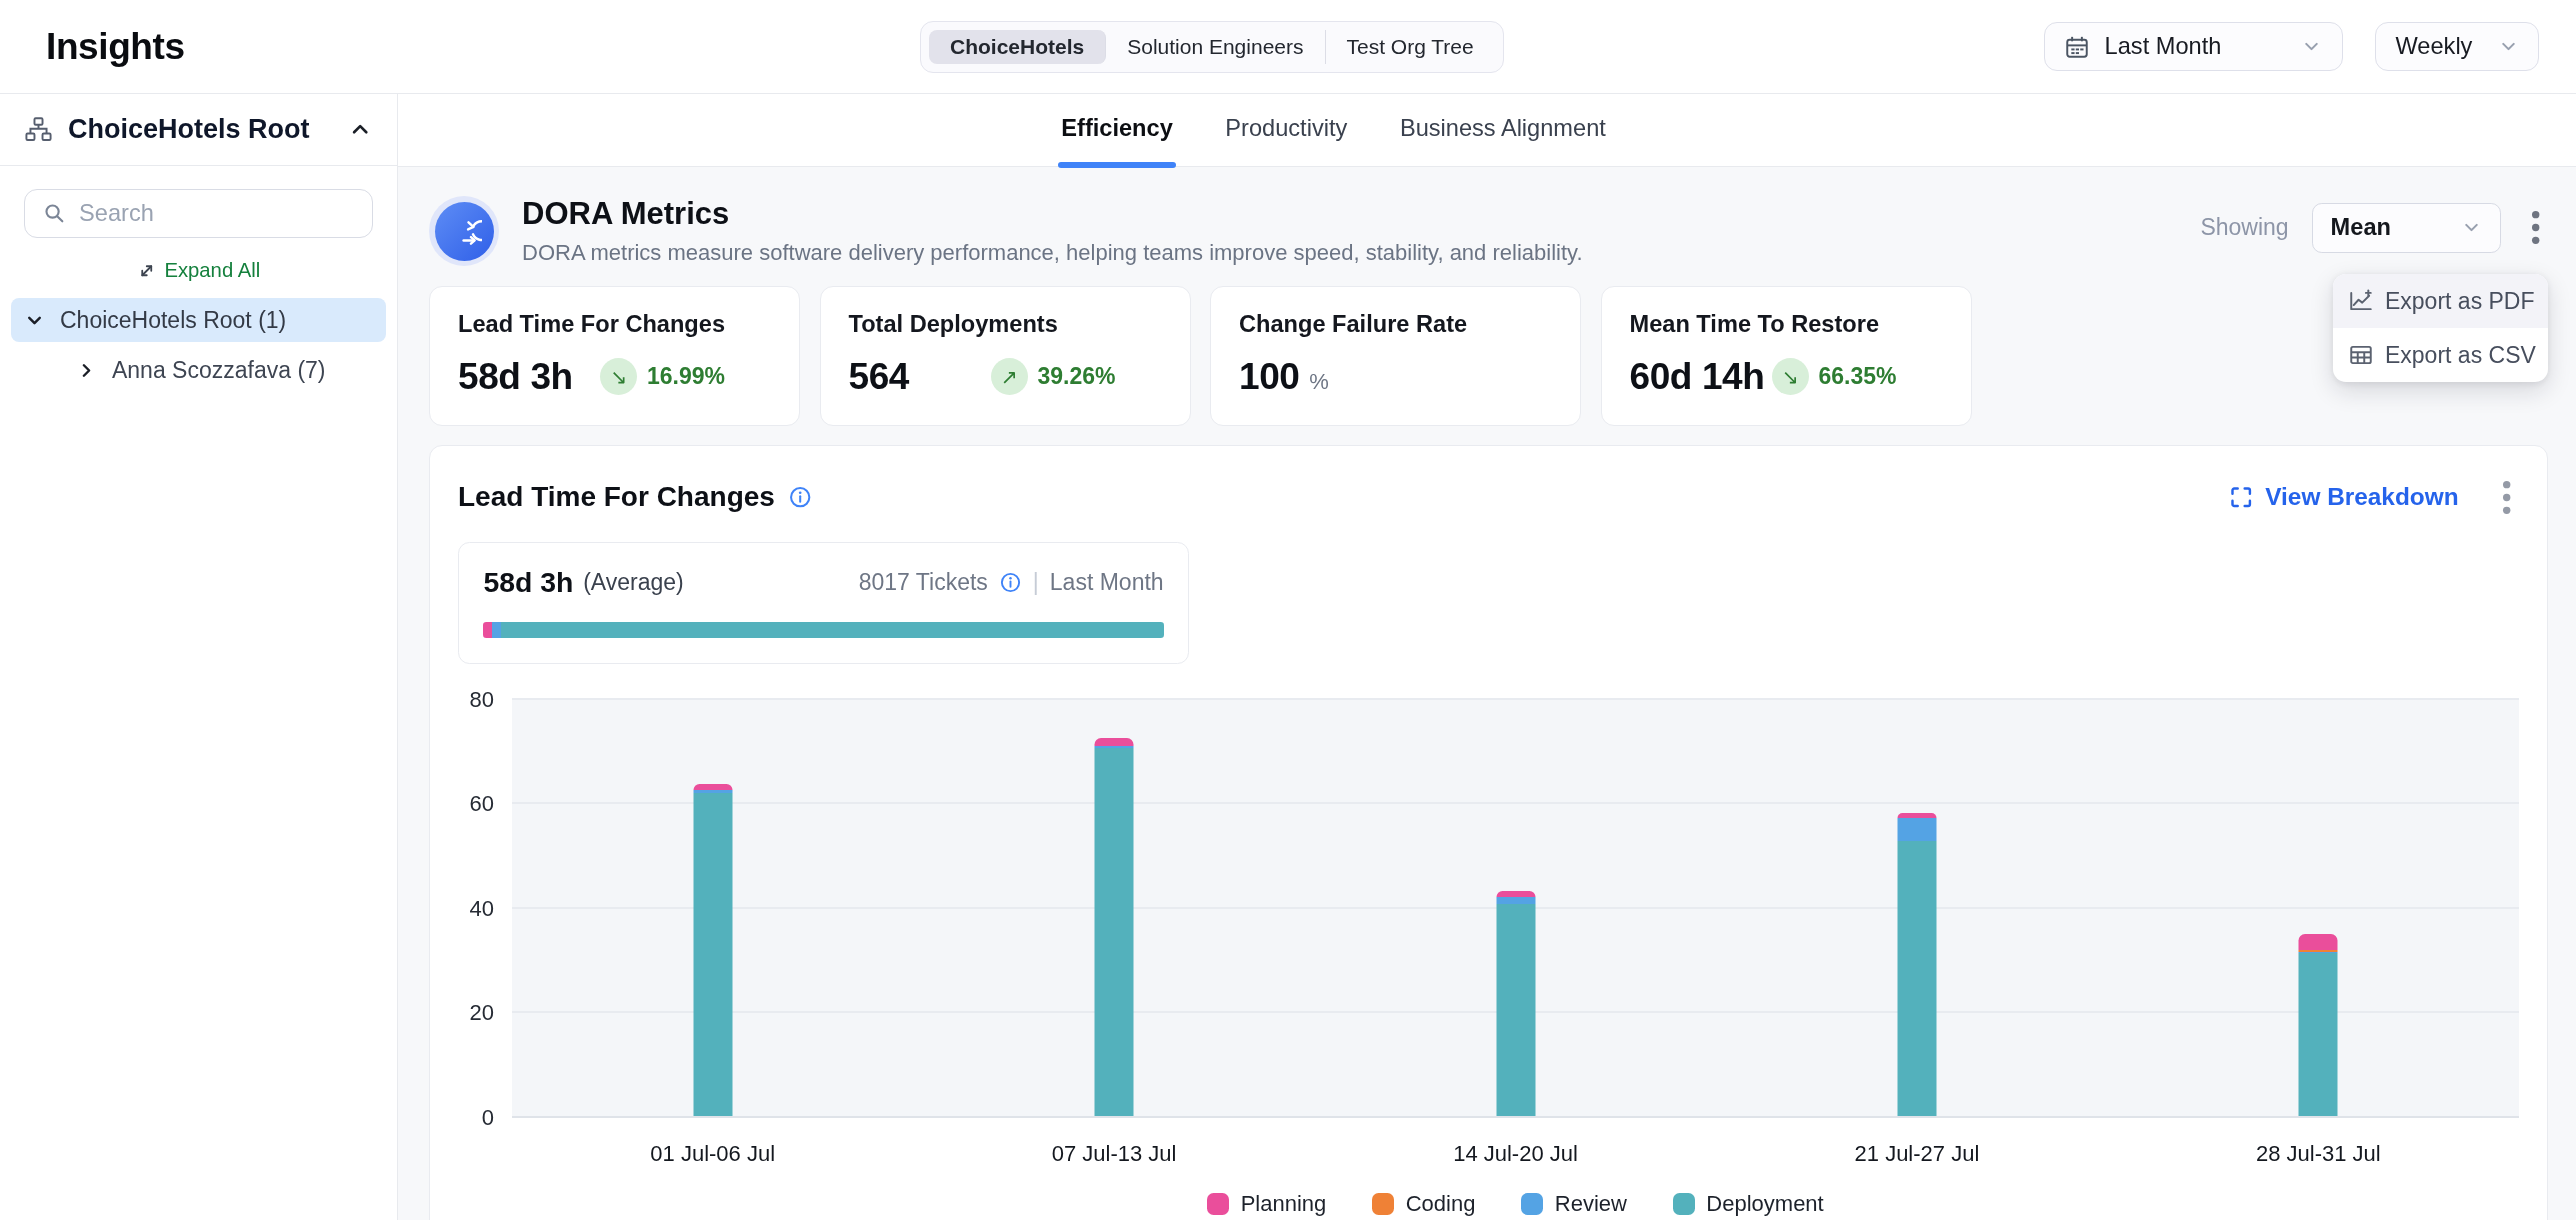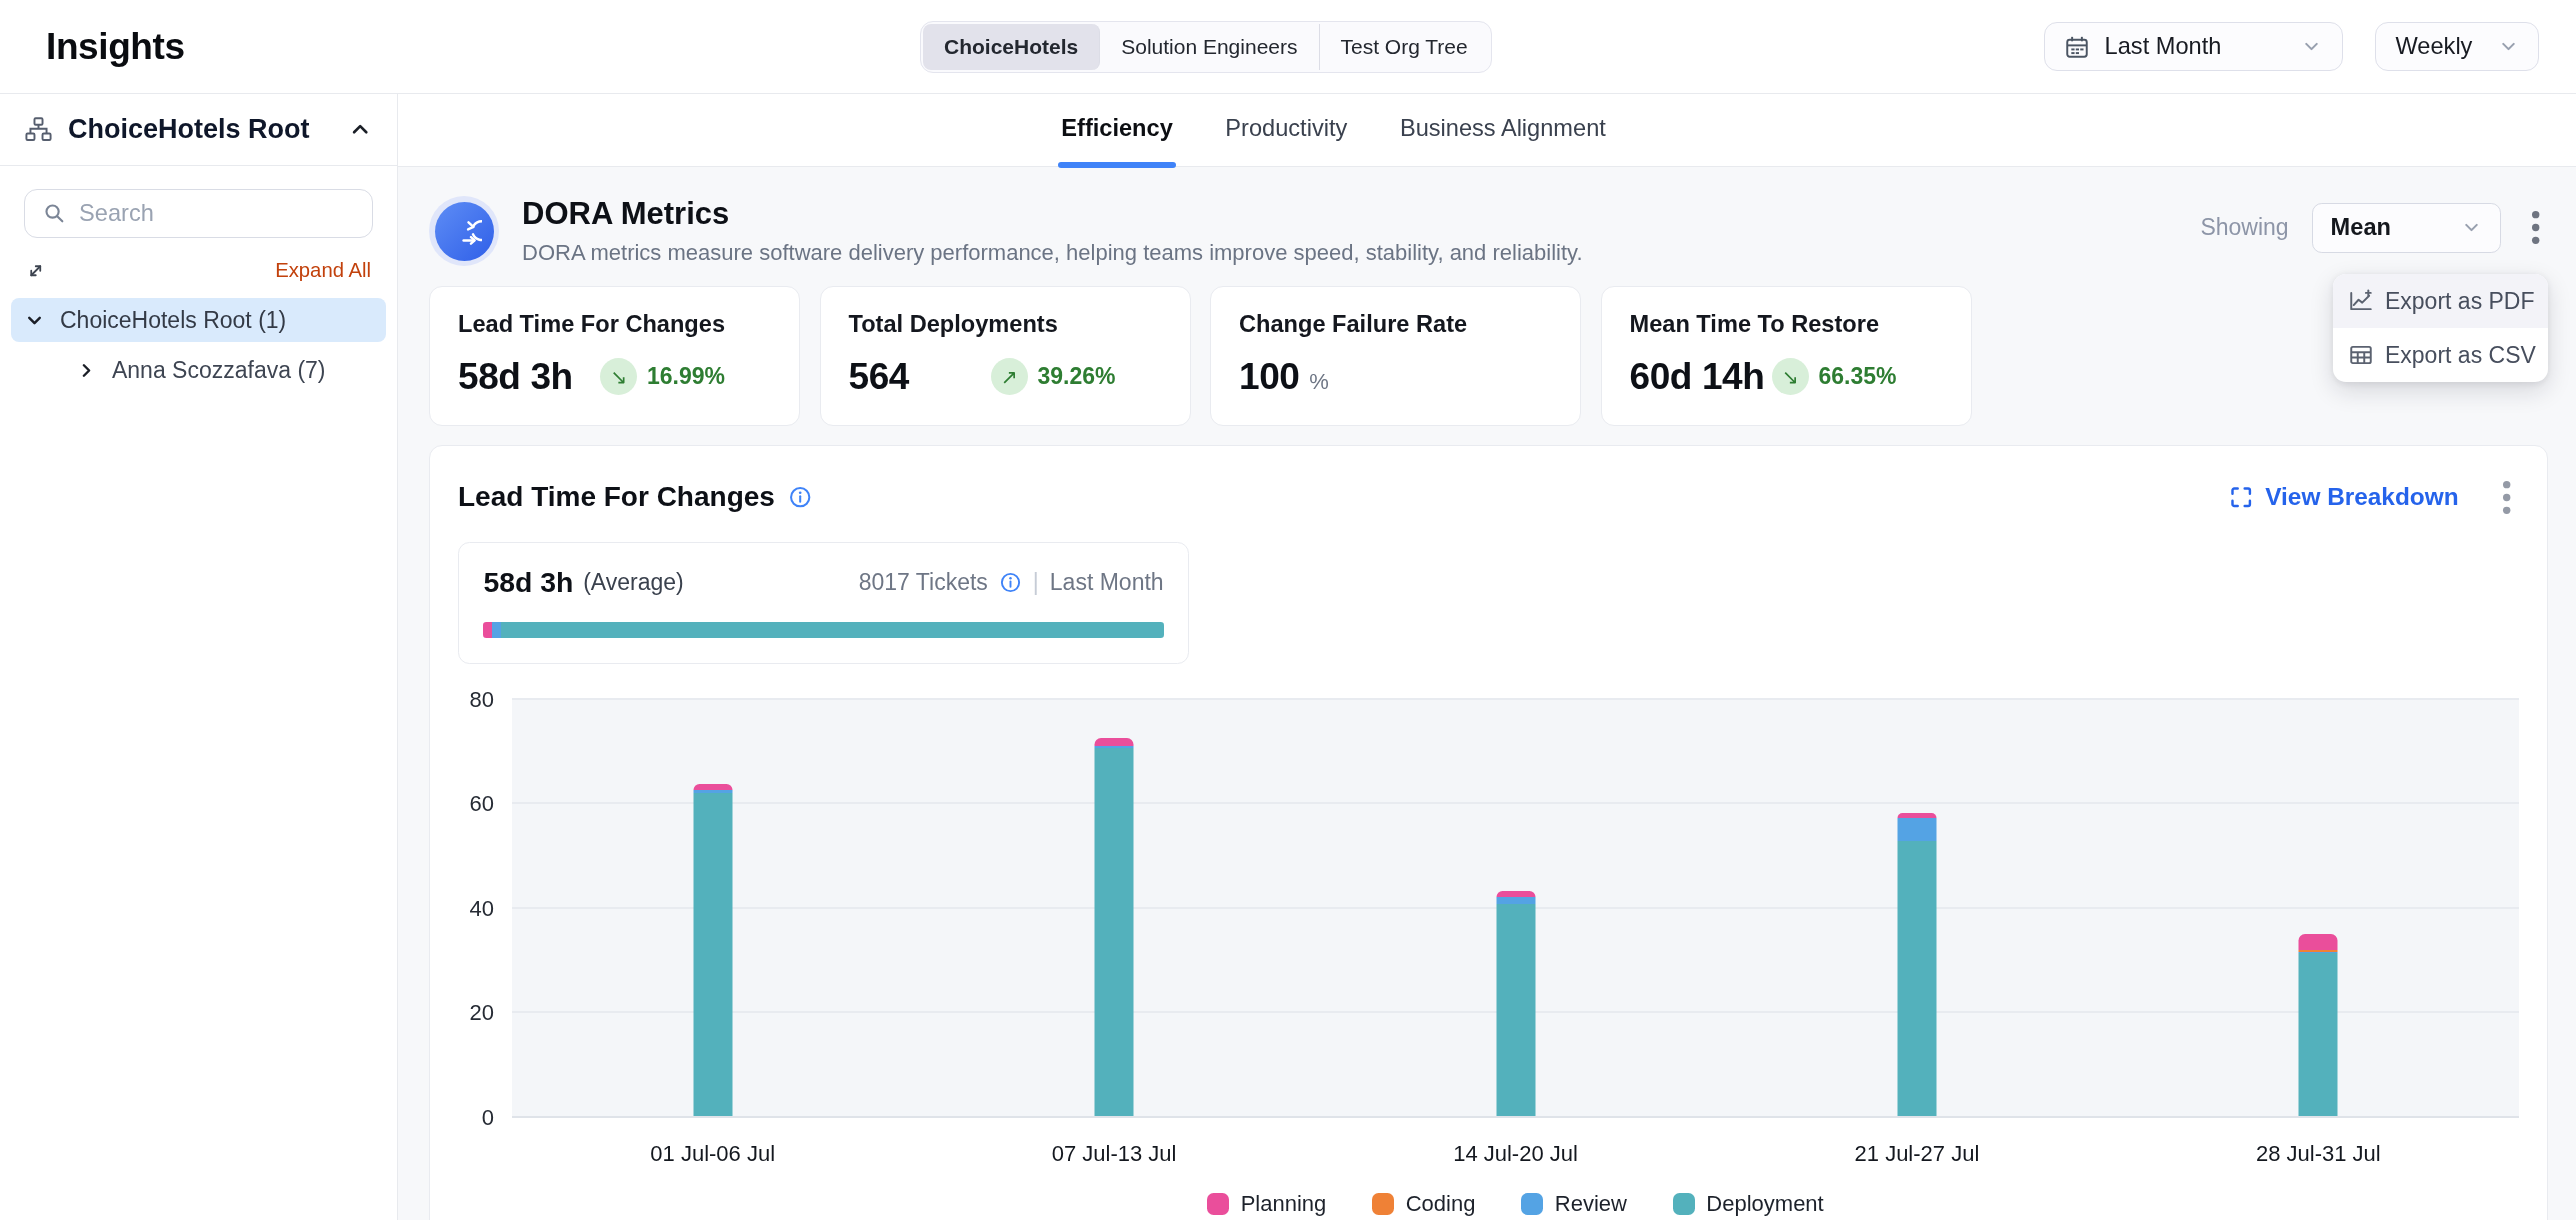--- a/index.html
+++ b/index.html
@@ -5,21 +5,21 @@
   * { margin:0; padding:0; box-sizing:border-box; }
   html,body { width:2576px; height:1221px; overflow:hidden; background:#fff;
               font-family:"Liberation Sans", sans-serif; color:#14171e; }
   .app { width:2576px; height:1221px; display:flex; flex-direction:column; }
 
   
   .topbar { flex:0 0 94px; display:flex; align-items:center; padding:0 37px 0 46px;
             border-bottom:1.6px solid #e8eaee; background:#fff; position:relative; z-index:5; }
   .topbar h1 { font-size:37px; font-weight:700; letter-spacing:-0.4px; color:#0a0c10; }
   .seg { position:absolute; left:920px; top:21px; height:52px; display:flex; align-items:center;
-         background:#fafafd; border:1.6px solid #e4e5ee; border-radius:13px; padding:2px; }
+         background:#fafafd; border:1.6px solid #e4e5ee; border-radius:13px; padding:8px; }
   .seg-item { height:100%; display:flex; align-items:center; padding:0 21px; font-size:21px;
               color:#23272f; border-right:1.6px solid #dcdde6; white-space:nowrap; cursor:default; }
   .seg-item:last-child { border-right:none; }
   .seg-item.selected { background:#e2e2eb; border-radius:8.1px; font-weight:700; }
   .topbar-right { margin-left:auto; display:flex; gap:32.5px; align-items:center; }
   .dd-btn { display:flex; align-items:center; justify-content:space-between; background:#fcfcfe;
             border:1.6px solid #dee0ea; border-radius:13px; height:49px; padding:0 19.5px;
             font-size:23.6px; color:#181b22; font-weight:500; }
   .dd-btn .lft { display:flex; align-items:center; gap:14.6px; }
   .dd-date { width:299px; }
@@ -32,22 +32,22 @@
   
   .sidebar { flex:0 0 398px; width:398px; background:#fff; border-right:1.6px solid #e8eaee; }
   .sb-head { height:72px; display:flex; align-items:center; gap:14.6px; padding:0 24.4px;
              border-bottom:1.6px solid #e8eaee; }
   .sb-title { font-size:27px; font-weight:700; color:#0f172a; flex:1; }
   .search { margin:23px 24.4px 0; height:49px; border:1.6px solid #d9dce5; border-radius:13px;
             display:flex; align-items:center; padding:0 16.3px; gap:13px; background:#fff; }
   .search input { border:none; outline:none; font-size:23.6px; color:#30363f; width:100%;
                   background:transparent; font-family:inherit; }
   .search input::placeholder { color:#9aa3b2; }
-  .expand-row { margin:21px 26px 0; display:flex; justify-content:space-between; align-items:center;
-                gap:8.1px; font-size:20.3px; color:#c2410c; }
+  .expand-row { margin:21px 42px 0; display:flex; justify-content:center; align-items:center;
+                gap:8.1px; font-size:20.3px; color:#15803d; }
   .tree { margin-top:16.3px; padding:0 11.4px; }
   .tree-row { height:44px; display:flex; align-items:center; gap:14.6px; padding:0 13px;
               font-size:23px; color:#333a46; }
   .tree-row.selected { background:#d9eafc; border-radius:8.1px; }
   .tree-row.child { padding-left:65px; color:#3e4552; margin-top:6.5px; }
 
   
   .main { flex:1; display:flex; flex-direction:column; background:#f7f8fa; min-width:0; }
   .tabbar { flex:0 0 73px; background:#fff; border-bottom:1.6px solid #e8eaee; display:flex;
             align-items:flex-end; padding-left:660px; gap:46px; }

